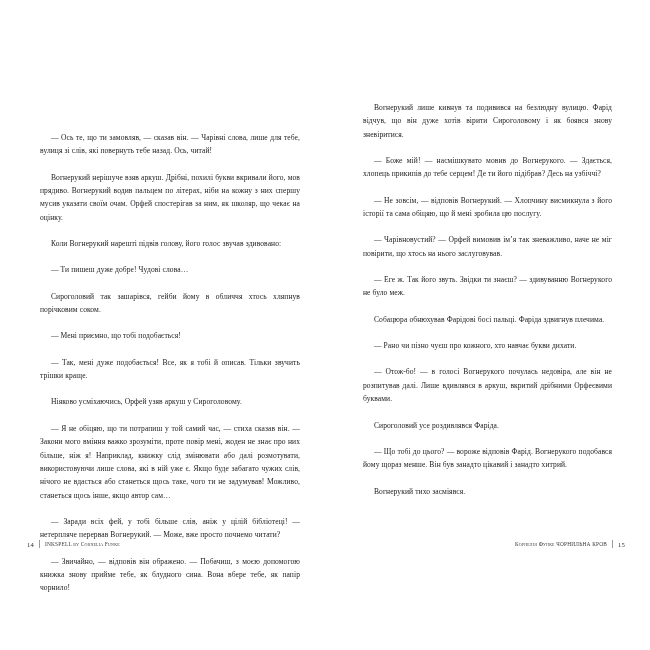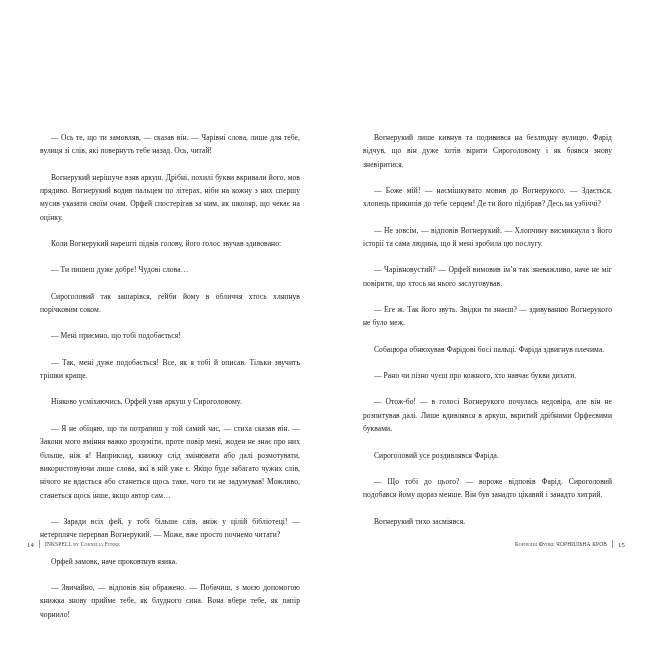--- a/index.html
+++ b/index.html
@@ -27,21 +27,21 @@
     box-sizing: border-box;
     height: 650px;
     background: #ffffff;
   }
   .page-left {
     width: 325px;
     padding: 118px 12px 0 27px;
   }
   .page-right {
     width: 325px;
-    padding: 118px 25px 0 25px;
+    padding: 88px 25px 0 25px;
   }
   .textblock {
     width: 100%;
   }
   p.para {
     margin: 13px;
     text-align: justify;
     text-justify: inter-word;
     text-indent: 1.45em;
     font-size: 7.55px;
@@ -109,42 +109,41 @@
       <p class="para">— Ось те, що ти замовляв, — сказав він. — Чарівні слова, лише для тебе, вулиця зі слів, які повернуть тебе назад. Ось, читай!</p>
       <p class="para">Вогнерукий нерішуче взяв аркуш. Дрібні, похилі букви вкривали його, мов прядиво. Вогнерукий водив пальцем по літерах, ніби на кожну з них спершу мусив указати своїм очам. Орфей спостерігав за ним, як школяр, що чекає на оцінку.</p>
       <p class="para">Коли Вогнерукий нарешті підвів голову, його голос звучав здивовано:</p>
       <p class="para">— Ти пишеш дуже добре! Чудові слова…</p>
       <p class="para">Сироголовий так зашарівся, гейби йому в обличчя хтось хляпнув порічковим соком.</p>
       <p class="para">— Мені приємно, що тобі подобається!</p>
       <p class="para">— Так, мені дуже подобається! Все, як я тобі й описав. Тільки звучить трішки краще.</p>
       <p class="para">Ніяково усміхаючись, Орфей узяв аркуш у Сироголовому.</p>
       <p class="para">— Я не обіцяю, що ти потрапиш у той самий час, — стиха сказав він. — Закони мого вміння важко зрозуміти, проте повір мені, жоден не знає про них більше, ніж я! Наприклад, книжку слід змінювати або далі розмотувати, використовуючи лише слова, які в ній уже є. Якщо буде забагато чужих слів, нічого не вдасться або станеться щось таке, чого ти не задумував! Можливо, станеться щось інше, якщо автор сам…</p>
       <p class="para">— Заради всіх фей, у тобі більше слів, аніж у цілій бібліотеці! — нетерпляче перервав Вогнерукий. — Може, вже просто почнемо читати?</p>
-      <p class="para">Орфей замовк, наче проковтнув язика.</p>
       <p class="para">— Звичайно, — відповів він ображено. — Побачиш, з моєю допомогою книжка знову прийме тебе, як блудного сина. Вона вбере тебе, як папір чорнило!</p>
     </div>
     <div class="footer footer-left">
       <span class="folio">14</span>
       <span class="rule"></span>
       <span class="runhead">INKSPELL by Cornelia Funke</span>
     </div>
   </div>
 
   <div class="page page-right">
     <div class="textblock">
       <p class="para">Вогнерукий лише кивнув та подивився на безлюдну вулицю. Фарід відчув, що він дуже хотів вірити Сироголовому і як боявся знову зневіритися.</p>
       <p class="para">— Боже мій! — насмішкувато мовив до Вогнерукого. — Здається, хлопець прикипів до тебе серцем! Де ти його підібрав? Десь на узбіччі?</p>
-      <p class="para">— Не зовсім, — відповів Вогнерукий. — Хлопчину висмикнула з його історії та сама людина, що й мені зробила цю послугу.</p>
+      <p class="para">— Не зовсім, — відповів Вогнерукий. — Хлопчину висмикнула з його історії та сама обіцяю, що й мені зробила цю послугу.</p>
       <p class="para">— Чарівновустий? — Орфей вимовив ім’я так зневажливо, наче не міг повірити, що хтось на нього заслуговував.</p>
       <p class="para">— Еге ж. Так його звуть. Звідки ти знаєш? — здивуванню Вогнерукого не було меж.</p>
       <p class="para">Собацюра обнюхував Фарідові босі пальці. Фаріда здвигнув плечима.</p>
       <p class="para">— Рано чи пізно чуєш про кожного, хто навчає букви дихати.</p>
       <p class="para">— Отож-бо! — в голосі Вогнерукого почулась недовіра, але він не розпитував далі. Лише вдивлявся в аркуш, вкритий дрібними Орфеєвими буквами.</p>
       <p class="para">Сироголовий усе роздивлявся Фаріда.</p>
-      <p class="para">— Що тобі до цього? — вороже відповів Фарід. Сироголовий подобався йому щораз менше. Він був занадто цікавий і занадто хитрий.</p>
+      <p class="para">— Що тобі до цього? — вороже відповів Фарід. Вогнерукого подобався йому щораз менше. Він був занадто цікавий і занадто хитрий.</p>
       <p class="para">Вогнерукий тихо засміявся.</p>
     </div>
     <div class="footer footer-right">
       <span class="runhead">Корнелія Функе ЧОРНИЛЬНА КРОВ</span>
       <span class="rule"></span>
       <span class="folio">15</span>
     </div>
   </div>
 
   <div class="gutter"></div>

